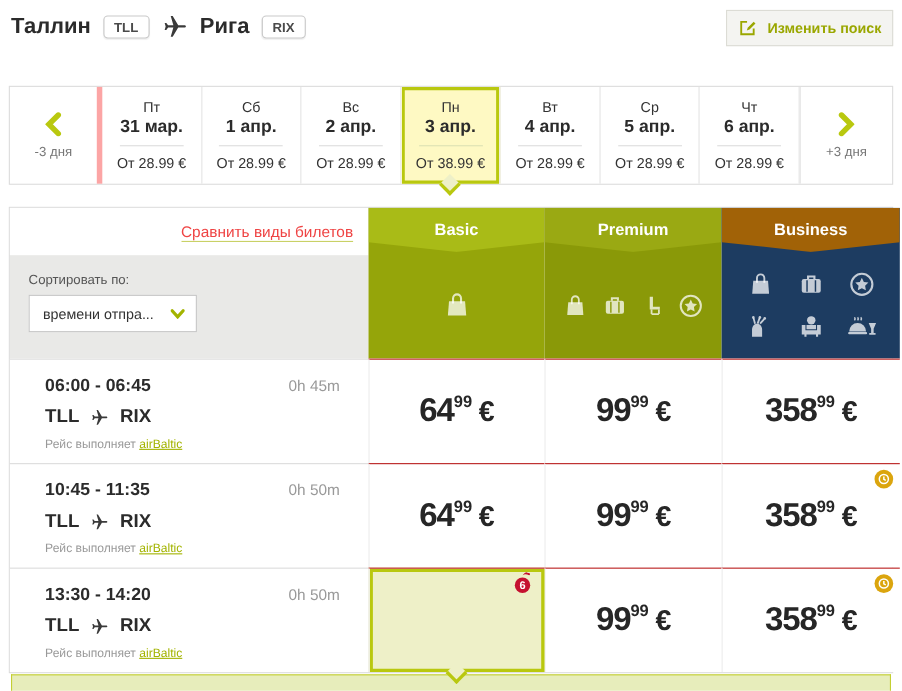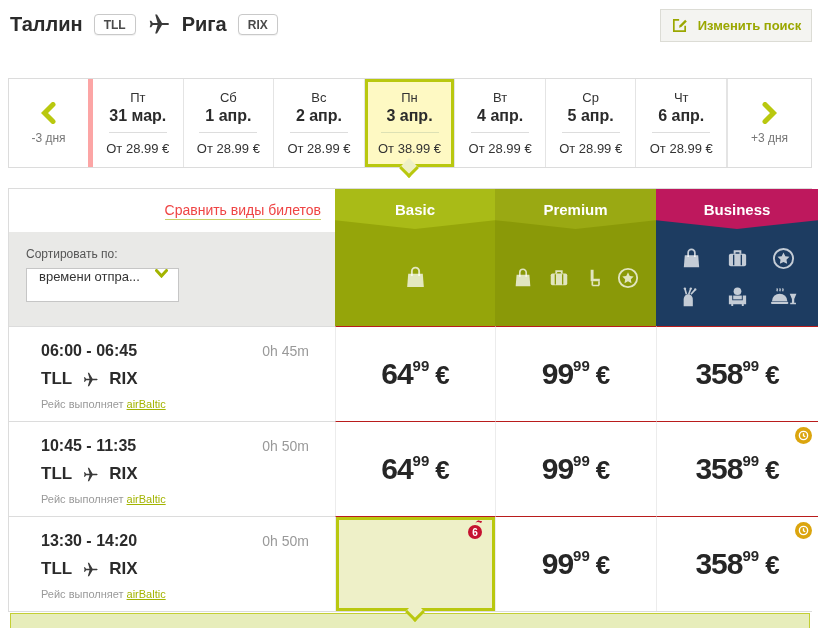--- a/index.html
+++ b/index.html
@@ -41,35 +41,35 @@
   
   .table { margin:20px 8px 0; border:1px solid #dcdcdc; display:grid;
     grid-template-columns:326px 160px 161px 162px; grid-template-rows:137px 95px 95px 95px; background:#fff; }
 
   .info-head { display:flex; flex-direction:column; }
   .compare-row { height:43px; background:#fff; display:flex; align-items:center; justify-content:flex-end; padding-right:14px; }
   .compare-link { color:#ef4444; font-size:14px; border-bottom:1px solid #c9d166; padding-bottom:1px; cursor:pointer; }
   .sort-area { flex:1; background:#e9e9e7; padding:15px 0 0 17px; }
   .sort-label { font-size:12px; color:#555; }
   .sort-select { margin-top:7px; width:153px; height:34px; background:#fff; border:1px solid #c6c6c6;
-    display:flex; align-items:flex-start; justify-content:space-between; padding:0 10px 0 12px; cursor:pointer; }
+    display:flex; align-items:center; justify-content:space-between; padding:0 10px 0 12px; cursor:pointer; }
   .sort-select span { font-size:13px; color:#333; }
 
   .fare-head { position:relative; color:#fff; display:flex; flex-direction:column; }
   .fare-top { height:40px; display:flex; align-items:center; justify-content:center; font-weight:bold; font-size:15px;
     clip-path:polygon(0 0,100% 0,100% 78%,50% 100%,0 78%); }
   .fare-icons { flex:1; display:flex; align-items:center; justify-content:center; gap:13px; color:rgba(255,255,255,.74); }
   .fare-icons.grid2 { display:grid; grid-template-columns:repeat(3,30px); grid-auto-rows:28px; gap:10px 16px;
     place-items:center; align-content:center; justify-content:center; }
   .col-basic    { --col-bg:#95a50a; background:var(--col-bg); }
   .col-basic    .fare-top { background:#a9bb17; }
   .col-premium  { --col-bg:#8a9908; background:var(--col-bg); }
   .col-premium  .fare-top { background:#9aa913; }
   .col-business { --col-bg:#1d3c61; background:var(--col-bg); }
-  .col-business .fare-top { background:#be185d; }
+  .col-business .fare-top { background:#a16207; }
 
   .info-cell { border-top:1px solid #dcdcdc; padding:15px 26px 0 32px; background:#fff; }
   .time-row { display:flex; justify-content:space-between; align-items:baseline; }
   .fl-time { font-size:16px; font-weight:bold; color:#2b2b2b; }
   .fl-dur { font-size:14px; color:#999; }
   .route-row { margin-top:9px; display:flex; align-items:center; gap:10px; font-size:17px; font-weight:bold; color:#2b2b2b; }
   .route-row .plane-glyph svg { width:17px; height:17px; }
   .op-row { margin-top:9px; font-size:11px; color:#999; }
   .carrier-link { color:#a3b400; text-decoration:underline; cursor:pointer; }
 

